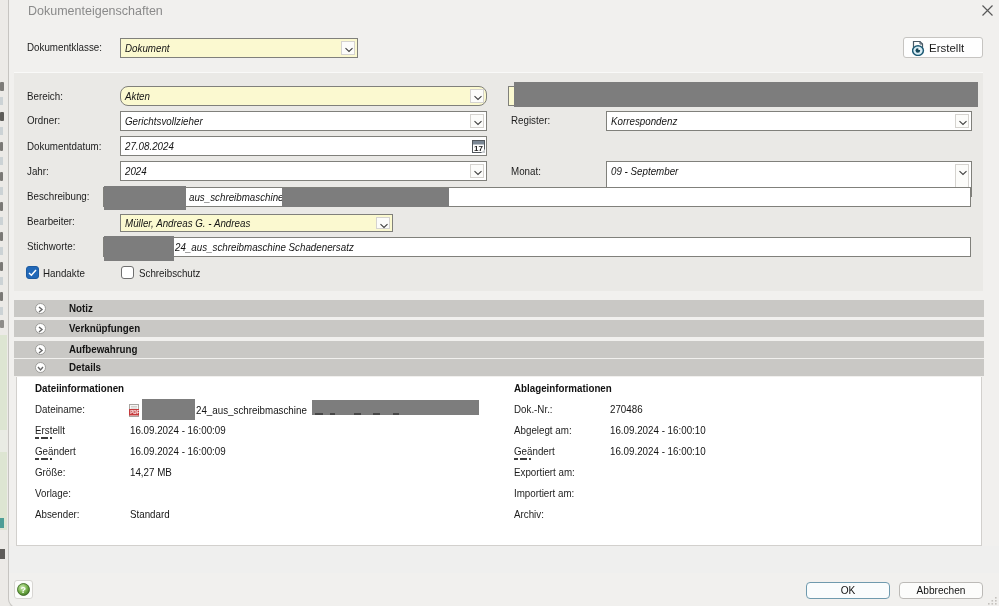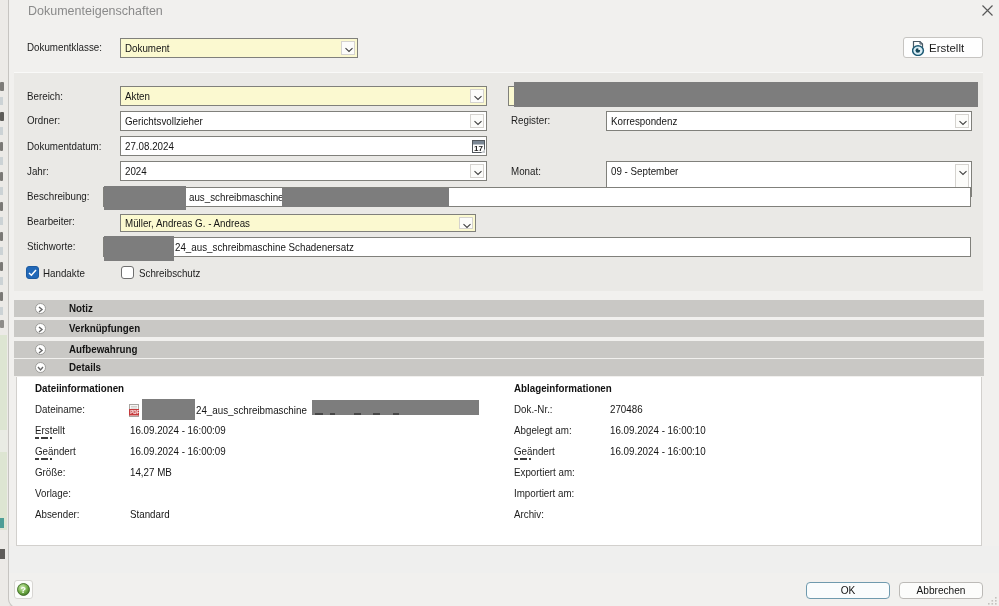--- a/index.html
+++ b/index.html
@@ -1,20 +1,20 @@
 <!DOCTYPE html>
 <html><head>
 <meta charset="utf-8">
 <style>
   * { margin:0; padding:0; box-sizing:border-box; }
   html,body { width:999px; height:606px; overflow:hidden; }
   body { position:relative; background:#e8e6e2; font-family:"Liberation Sans",sans-serif; }
   .abs { position:absolute; }
   .lbl { position:absolute; font-size:11.5px; color:#1c1c1c; white-space:nowrap; transform:scaleX(.85); transform-origin:0 0; }
-  .combo { position:absolute; border:1px solid #80807b; }
+  .combo { position:absolute; border:1px solid #80807b;font-style:italic; }
   .combo .txt { position:absolute; left:4px; top:3px; font-size:11.5px; color:#141414; white-space:nowrap; transform:scaleX(.85); transform-origin:0 0; }
   .ddbtn { position:absolute; top:2px; right:2px; bottom:2px; width:14px; background:#fcfcfa; border:1px solid #d5d3cf; }
   .ddbtn svg { position:absolute; left:2px; top:5px; }
   .yellow { background:#fbf9d0; }
   .white { background:#ffffff; }
   .redact { position:absolute; background:#7d7d7d; }
   .sect { position:absolute; left:14px; width:970px; height:17px; background:#c9c8c5; }
   .sect .circ { position:absolute; left:21px; top:3px; width:11px; height:11px; border-radius:50%; background:#fff; border:1px solid #9d9d9a; }
   .sect .st { position:absolute; left:55px; top:2px; font-size:11.5px; font-weight:bold; color:#141414; transform:scaleX(.85); transform-origin:0 0; }
   .btxt { position:absolute; font-size:11.5px; color:#141414; text-align:center; transform:scaleX(.88); transform-origin:50% 0; }
@@ -82,21 +82,21 @@
     <path d="M8 1.5 v2.5 h2.5" fill="none" stroke="#4a5a66" stroke-width="1"></path>
     <ellipse cx="6" cy="10.6" rx="5.4" ry="4.8" fill="#d9edf5" stroke="#1c5a74" stroke-width="1.5"></ellipse>
     <circle cx="5.8" cy="10.5" r="2.3" fill="#17485a"></circle>
     <circle cx="7.2" cy="9" r="1" fill="#fff"></circle>
   </svg>
   <div class="abs" style="left:929px;top:42px;font-size:11.5px;color:#1c1c1c;white-space:nowrap;">Erstellt</div>
 
   <div class="abs" style="left:14px;top:72px;width:969px;height:219px;background:#eae9e6;border-top:1px solid #f9f9f8;"></div>
 
   <div class="lbl" style="left:27px;top:90px;">Bereich:</div>
-  <div class="combo yellow" style="left:120px;top:86px;width:367px;height:20px;">
+  <div class="combo yellow" style="left:120px;top:86px;width:367px;height:20px;border-radius:8px;">
     <div class="txt">Akten</div>
     <div class="ddbtn">
       <svg width="10" height="6">
         <path d="M1.5 1.2 L5 4.4 L8.5 1.2" fill="none" stroke="#3f3f3f" stroke-width="1.1"></path>
       </svg>
     </div>
   </div>
 
   <div class="combo" style="left:508px;top:86px;width:464px;height:20px;background:#fbf9d0;"></div>
   <div class="redact" style="left:514px;top:82px;width:464px;height:25px;"></div>
@@ -151,21 +151,21 @@
   </div>
 
   <div class="lbl" style="left:27px;top:190px;">Beschreibung:</div>
   <div class="combo white" style="left:103px;top:187px;width:868px;height:20px;">
     <div class="txt" style="left:85px;">aus_schreibmaschine</div>
   </div>
   <div class="redact" style="left:104px;top:186px;width:82px;height:24px;"></div>
   <div class="redact" style="left:282px;top:188px;width:167px;height:19px;"></div>
 
   <div class="lbl" style="left:27px;top:215px;">Bearbeiter:</div>
-  <div class="combo yellow" style="left:120px;top:214px;width:356px;height:18px;">
+  <div class="combo yellow" style="left:120px;top:214px;width:273px;height:18px;">
     <div class="txt" style="top:2px;">Müller, Andreas G. - Andreas</div>
     <div class="ddbtn">
       <svg width="10" height="6">
         <path d="M1.5 1.2 L5 4.4 L8.5 1.2" fill="none" stroke="#3f3f3f" stroke-width="1.1"></path>
       </svg>
     </div>
   </div>
 
   <div class="lbl" style="left:27px;top:240px;">Stichworte:</div>
   <div class="combo white" style="left:103px;top:237px;width:868px;height:20px;">

